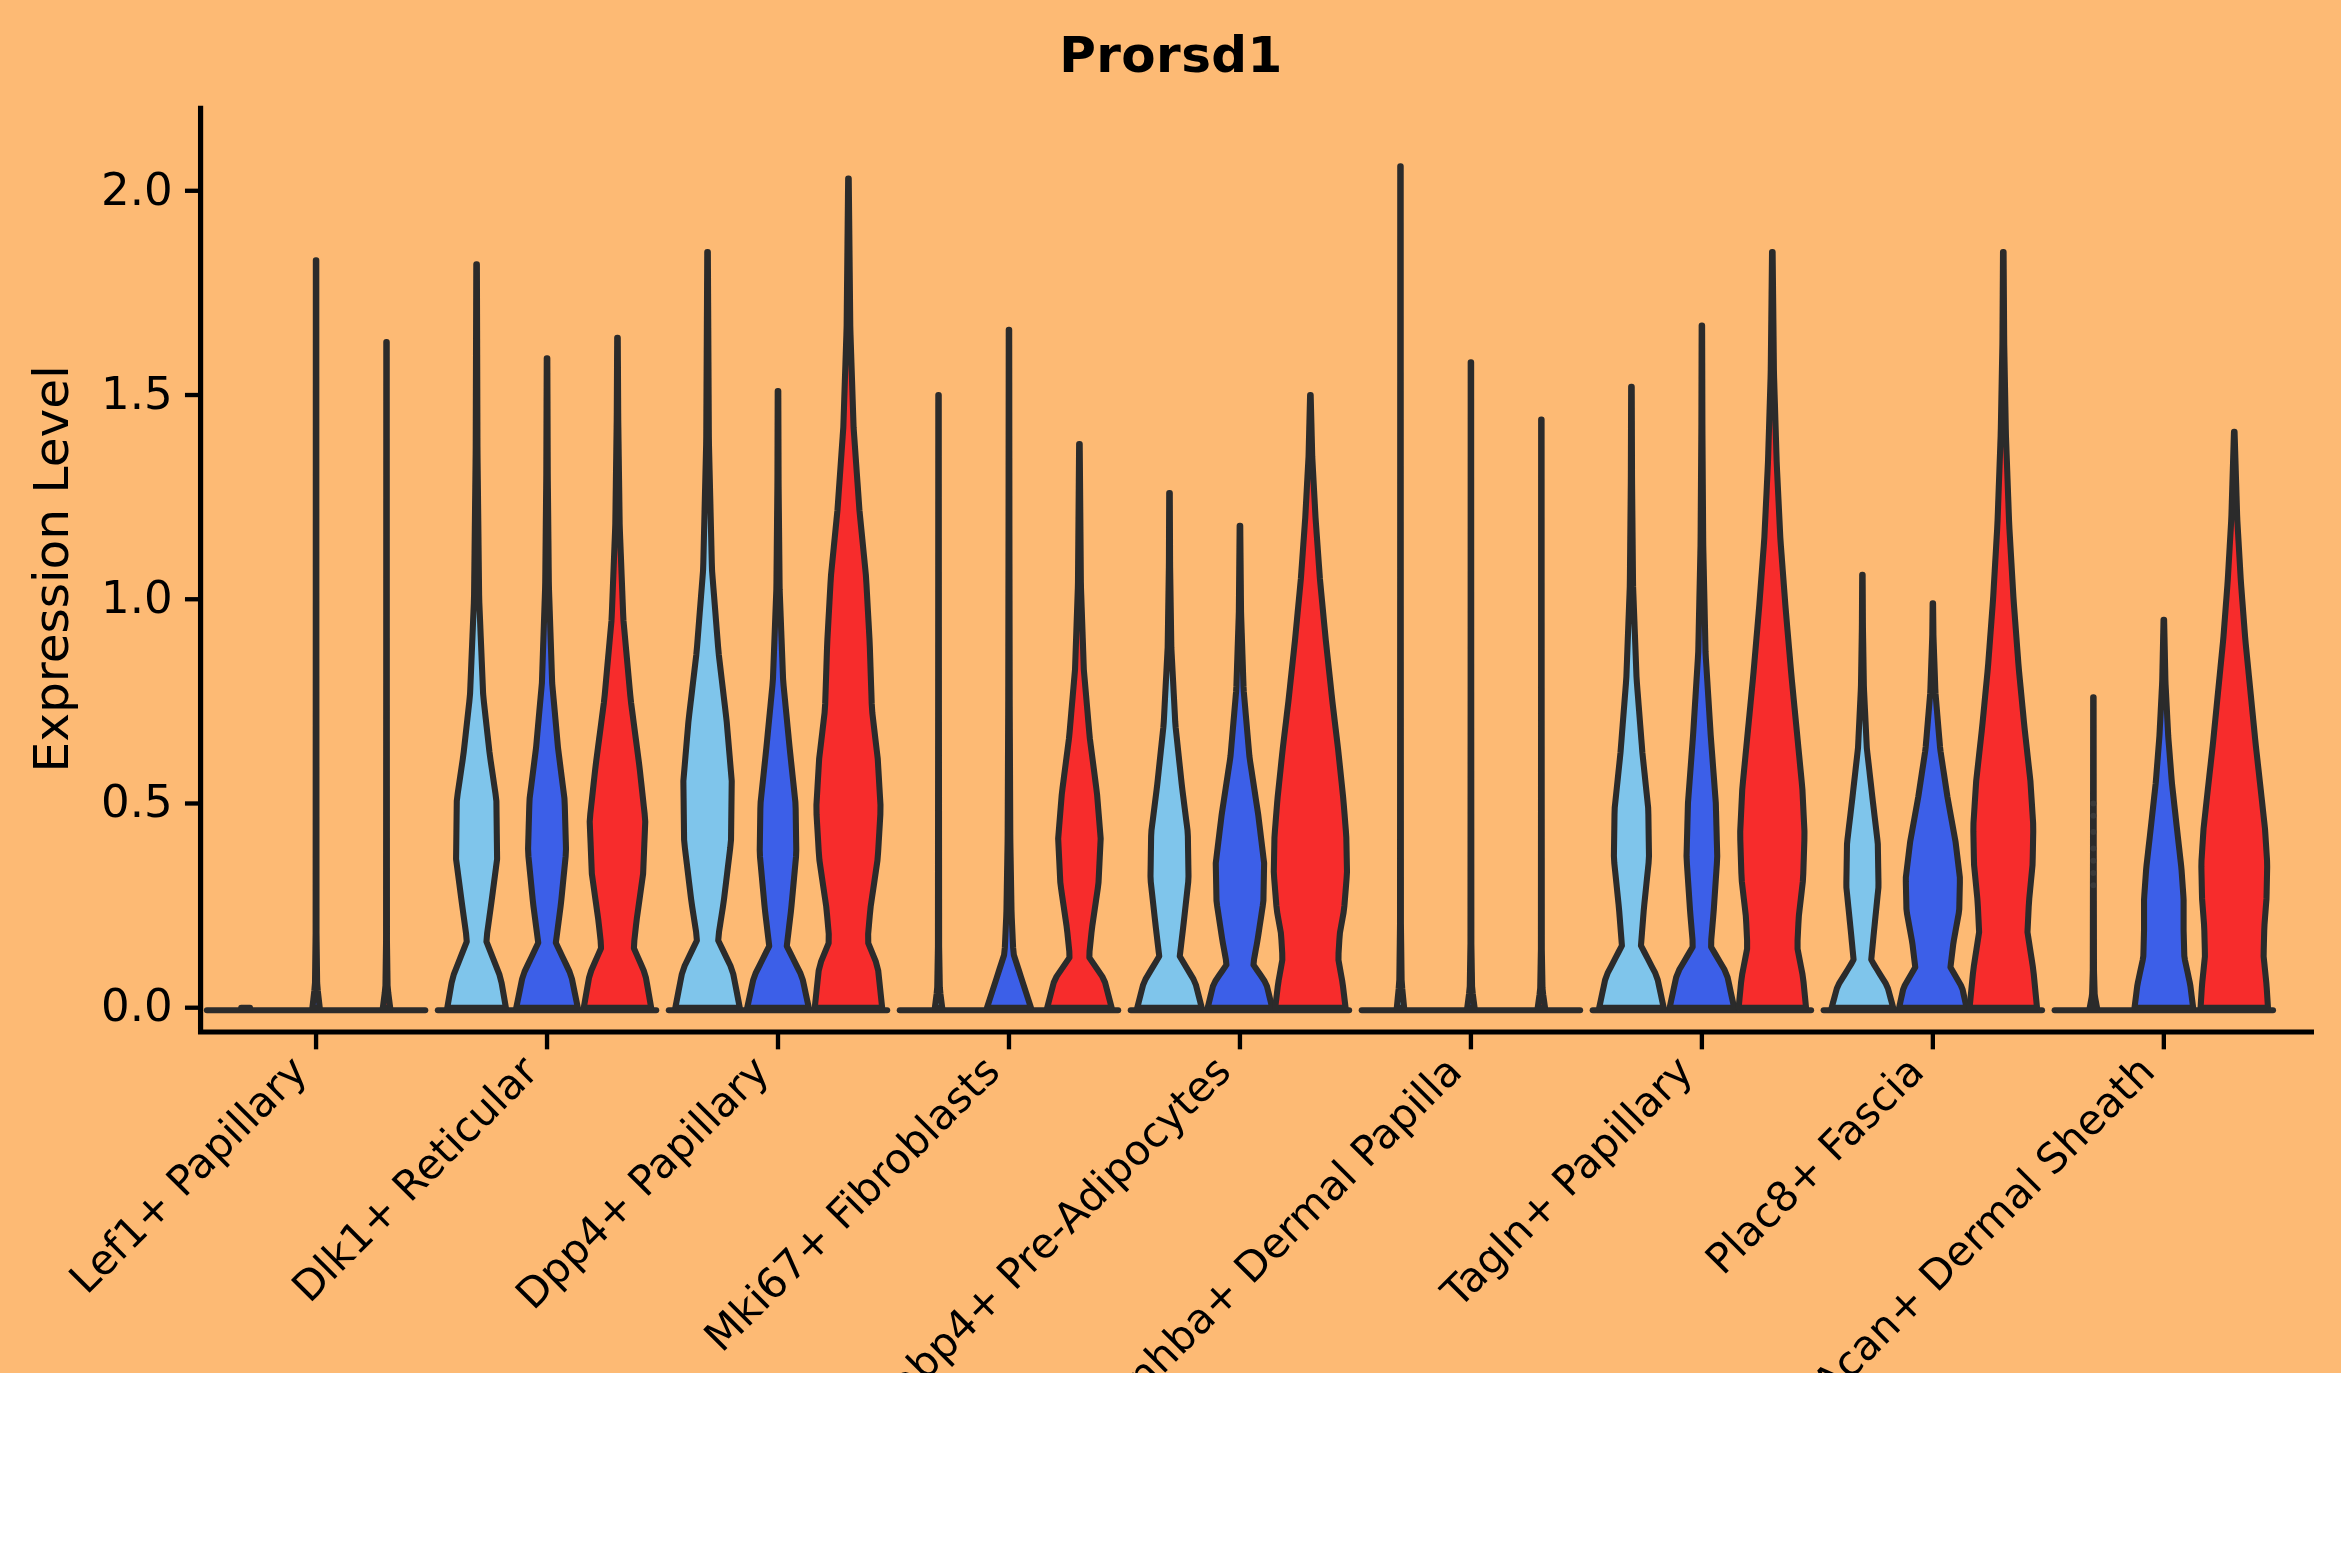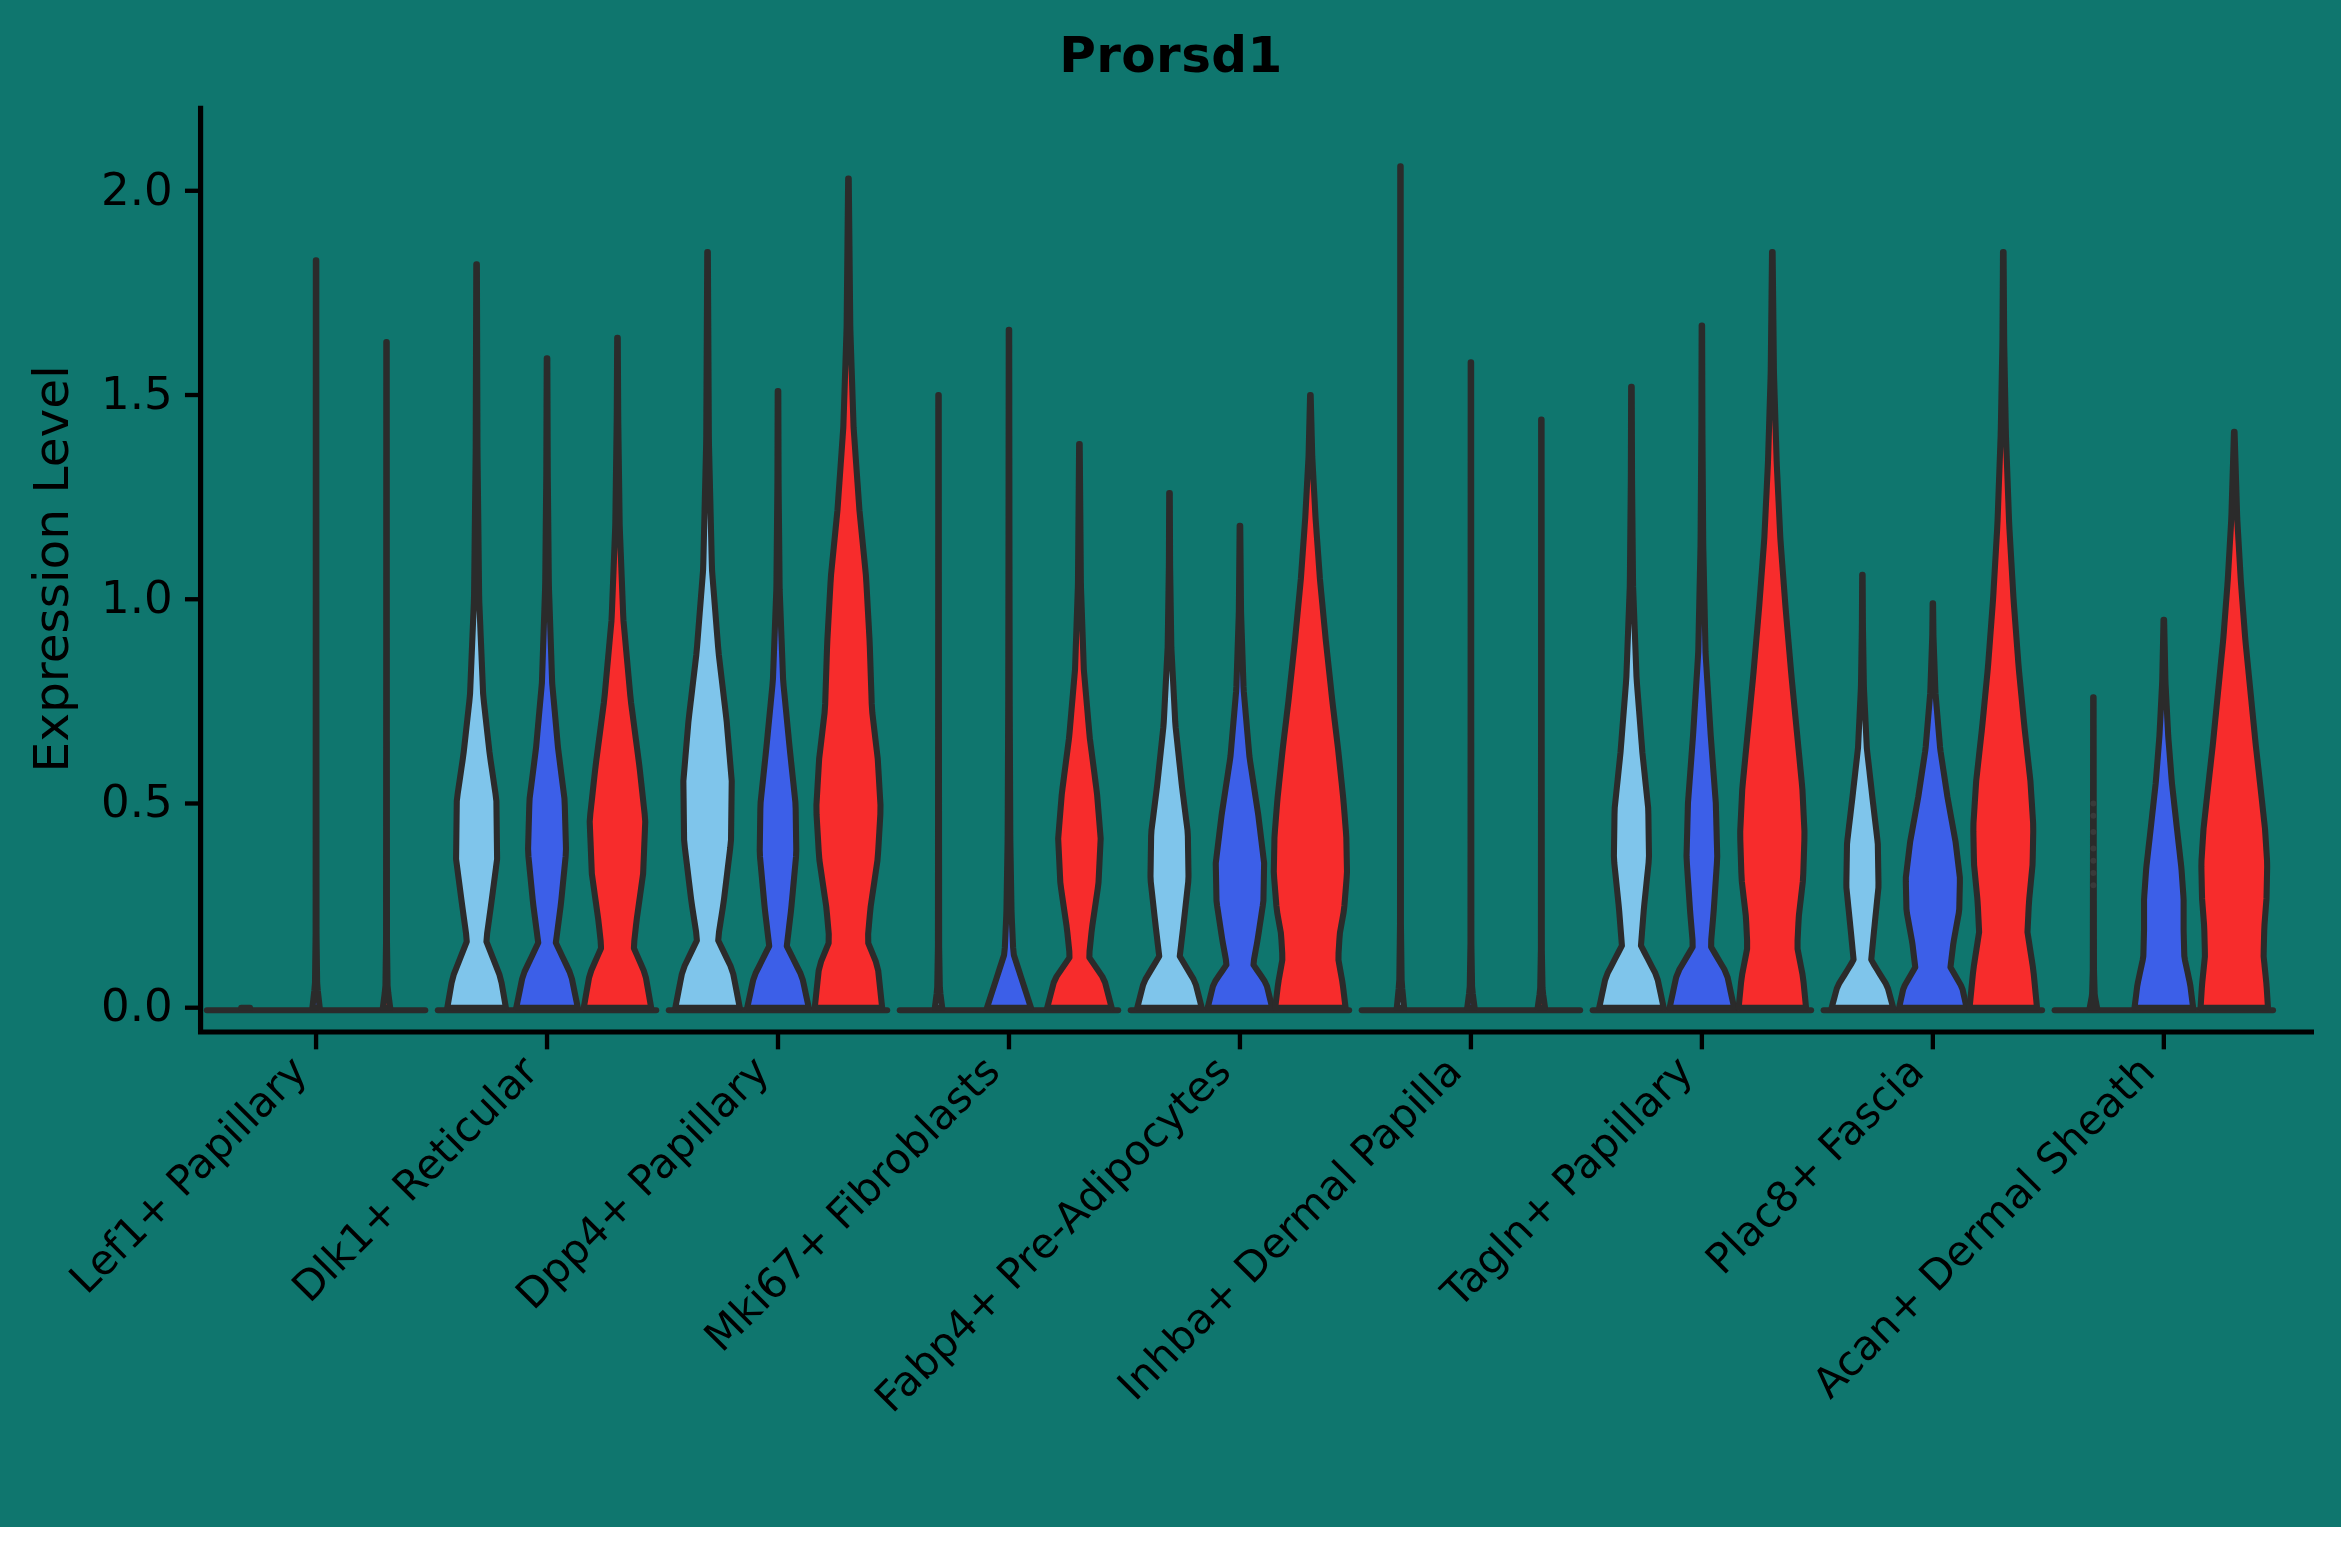--- a/index.html
+++ b/index.html
@@ -3,22 +3,22 @@
 <meta charset="utf-8">
 <style>
   html, body {
     margin: 0;
     padding: 0;
     background: #ffffff;
   }
   #page {
     position: relative;
     width: 2342px;
-    height: 1527px;
-    background: #0f766e;
+    height: 1373px;
+    background: #fdba74;
     font-family: "DejaVu Sans", sans-serif;
     overflow: hidden;
   }
   #plot-title {
     position: absolute;
     left: 0;
     top: 26px;
     width: 2342px;
     text-align: center;
     font-size: 50px;

